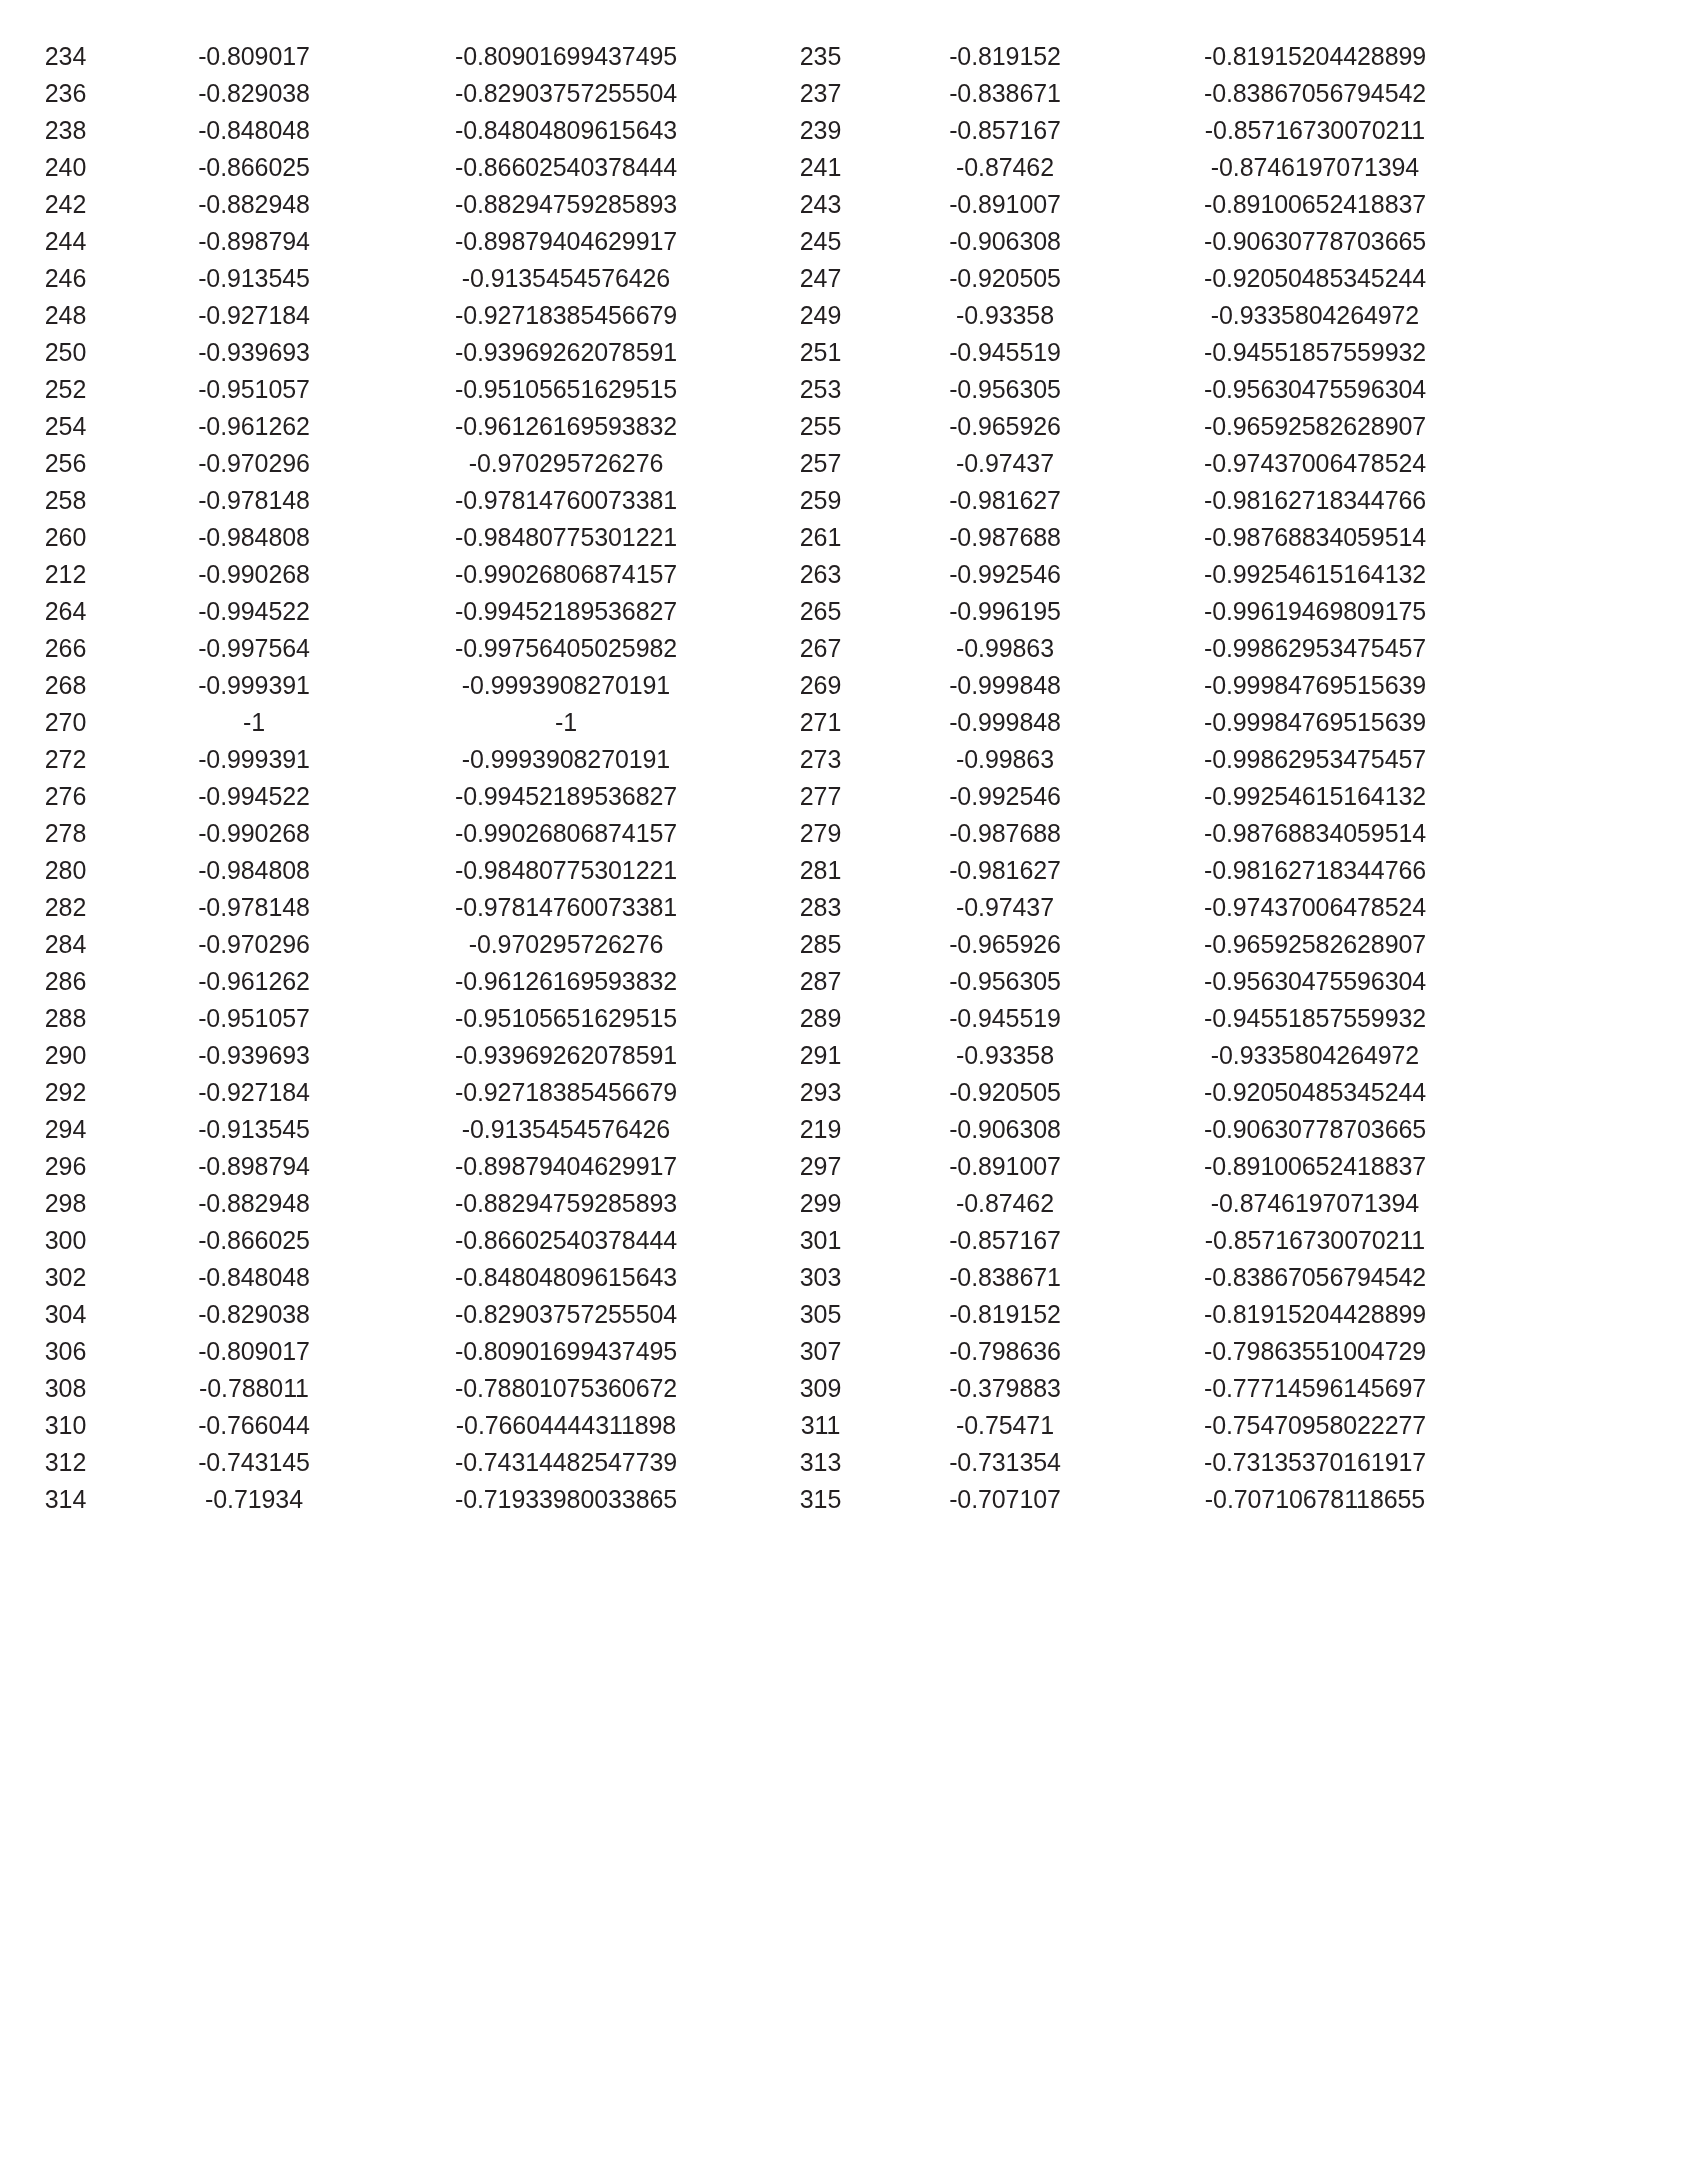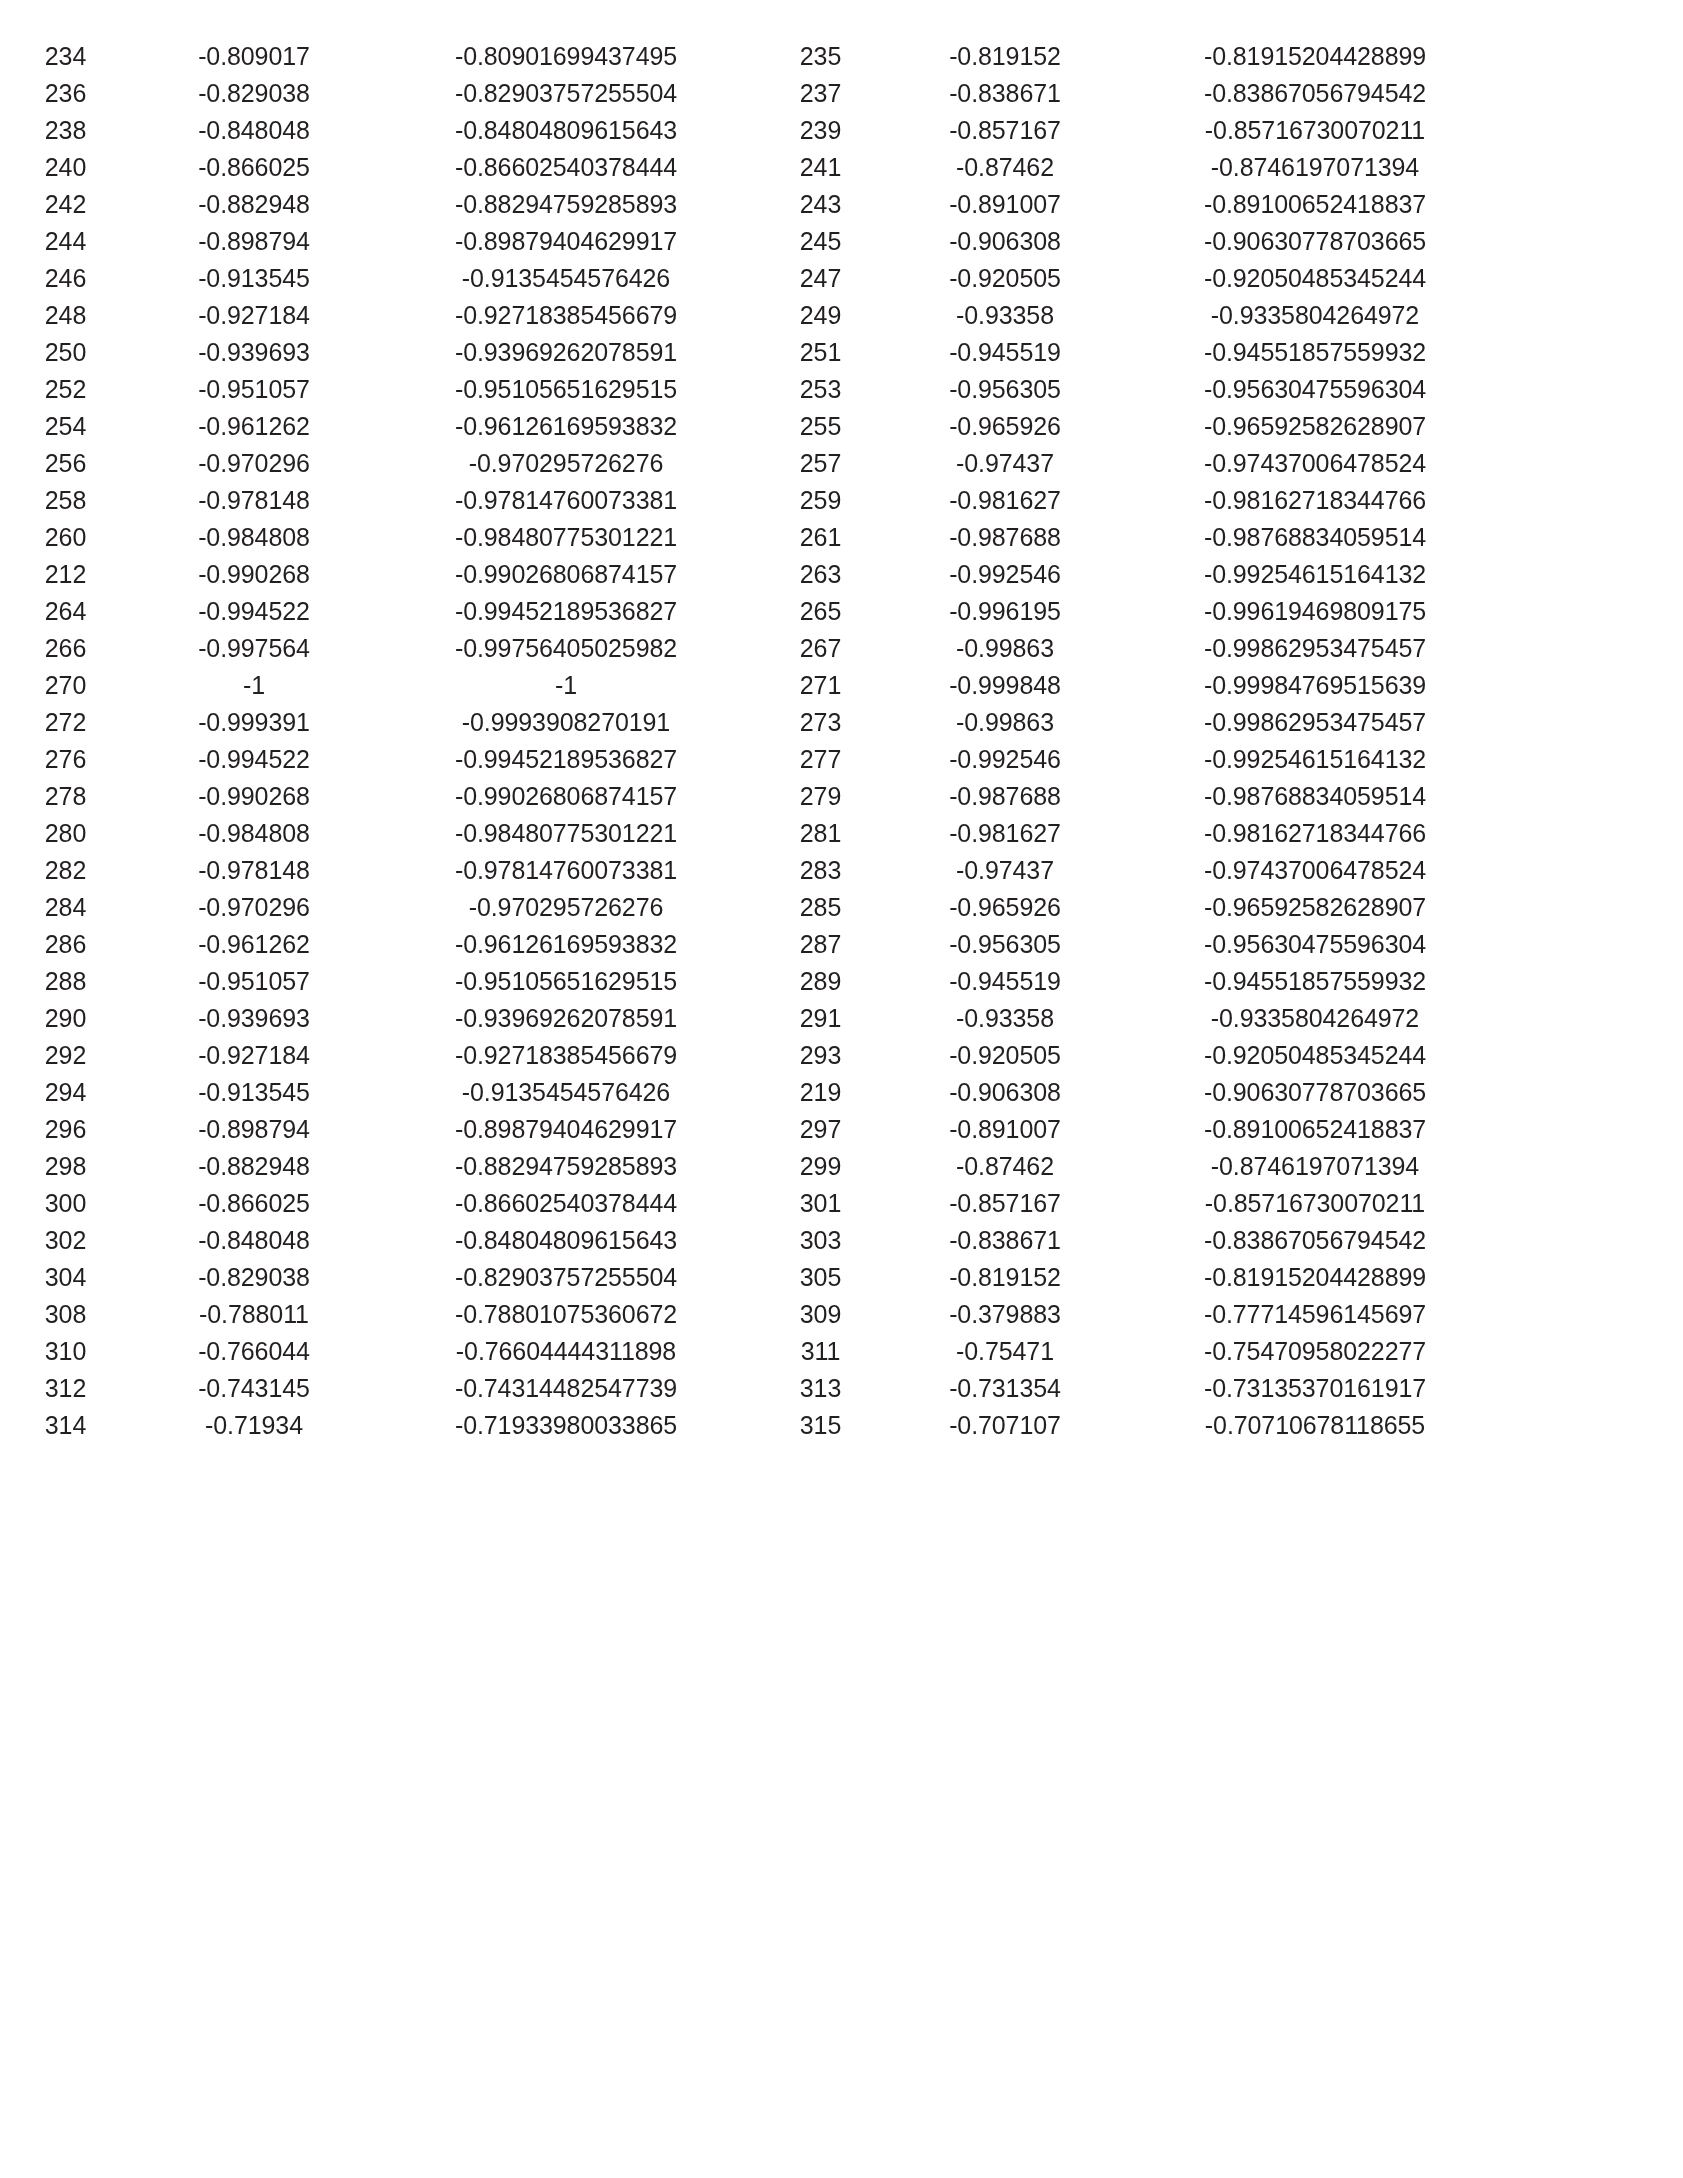--- a/index.html
+++ b/index.html
@@ -209,20 +209,28 @@
           </tr>
           <tr>
             <td class="idx">266</td>
             <td class="val">-0.997564</td>
             <td class="full">-0.99756405025982</td>
             <td class="idx">267</td>
             <td class="val">-0.99863</td>
             <td class="full">-0.99862953475457</td>
           </tr>
           <tr>
+            <td class="idx">268</td>
+            <td class="val">-0.999391</td>
+            <td class="full">-0.9993908270191</td>
+            <td class="idx">269</td>
+            <td class="val">-0.999848</td>
+            <td class="full">-0.99984769515639</td>
+          </tr>
+          <tr>
             <td class="idx">270</td>
             <td class="val">-1</td>
             <td class="full">-1</td>
             <td class="idx">271</td>
             <td class="val">-0.999848</td>
             <td class="full">-0.99984769515639</td>
           </tr>
           <tr>
             <td class="idx">272</td>
             <td class="val">-0.999391</td>
@@ -345,20 +353,28 @@
           </tr>
           <tr>
             <td class="idx">304</td>
             <td class="val">-0.829038</td>
             <td class="full">-0.82903757255504</td>
             <td class="idx">305</td>
             <td class="val">-0.819152</td>
             <td class="full">-0.81915204428899</td>
           </tr>
           <tr>
+            <td class="idx">306</td>
+            <td class="val">-0.809017</td>
+            <td class="full">-0.80901699437495</td>
+            <td class="idx">307</td>
+            <td class="val">-0.798636</td>
+            <td class="full">-0.79863551004729</td>
+          </tr>
+          <tr>
             <td class="idx">308</td>
             <td class="val">-0.788011</td>
             <td class="full">-0.78801075360672</td>
             <td class="idx">309</td>
             <td class="val">-0.379883</td>
             <td class="full">-0.77714596145697</td>
           </tr>
           <tr>
             <td class="idx">310</td>
             <td class="val">-0.766044</td>

